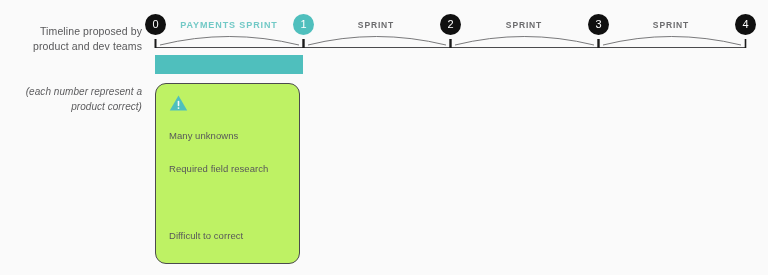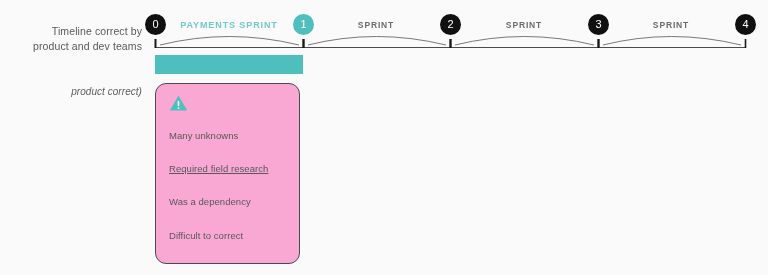--- a/index.html
+++ b/index.html
@@ -104,21 +104,21 @@
   
   #notes-card {
     position: absolute;
     left: 155px;
     top: 83px;
     width: 145px;
     height: 181px;
     box-sizing: border-box;
     border: 1.3px solid #4b4b4d;
     border-radius: 11px;
-    background: #f9a8d4;
+    background: #bef264;
     text-align: right;
   }
   #warning-icon {
     position: absolute;
     left: 13px;
     top: 10px;
     width: 19px;
     height: 18px;
   }
   .note-item {
@@ -129,25 +129,26 @@
     white-space: nowrap;
     letter-spacing: 0.05px;
   }
 </style>
 </head>
 <body>
 
 <div id="stage">
 
   <div class="caption" id="caption-primary">
-    <span class="caption-line">Timeline correct by</span>
+    <span class="caption-line">Timeline proposed by</span>
     <span class="caption-line">product and dev teams</span>
   </div>
 
   <div class="caption" id="caption-secondary">
+    <span class="caption-line">(each number represent a</span>
     <span class="caption-line">product correct)</span>
   </div>
 
   <svg id="timeline-svg" viewBox="0 0 768 90">
 
     <line x1="155" y1="47.5" x2="745" y2="47.5" stroke="#4b4b4d" stroke-width="1"></line>
 
     <line x1="155.5" y1="39" x2="155.5" y2="48" stroke="#1a1a1a" stroke-width="2"></line>
     <line x1="303.5" y1="39" x2="303.5" y2="48" stroke="#1a1a1a" stroke-width="2.4"></line>
     <line x1="450.5" y1="39" x2="450.5" y2="48" stroke="#1a1a1a" stroke-width="2.4"></line>
@@ -174,18 +175,17 @@
   <div id="duration-bar"></div>
 
   <div id="notes-card">
     <svg id="warning-icon" viewBox="0 0 24 22">
       <path d="M12 1.5 L23 20.5 L1 20.5 Z" fill="#4fbfbd"></path>
       <rect x="11" y="8" width="2" height="7" rx="1" fill="#fafafa"></rect>
       <circle cx="12" cy="17.4" r="1.15" fill="#fafafa"></circle>
     </svg>
 
     <div class="note-item" style="top:46px;">Many unknowns</div>
-    <div class="note-item" style="top:79px;text-decoration:underline;">Required field research</div>
-    <div class="note-item" style="top:112px;">Was a dependency</div>
+    <div class="note-item" style="top:79px;">Required field research</div>
     <div class="note-item" style="top:146px;">Difficult to correct</div>
   </div>
 
 </div>
 
 </body></html>

